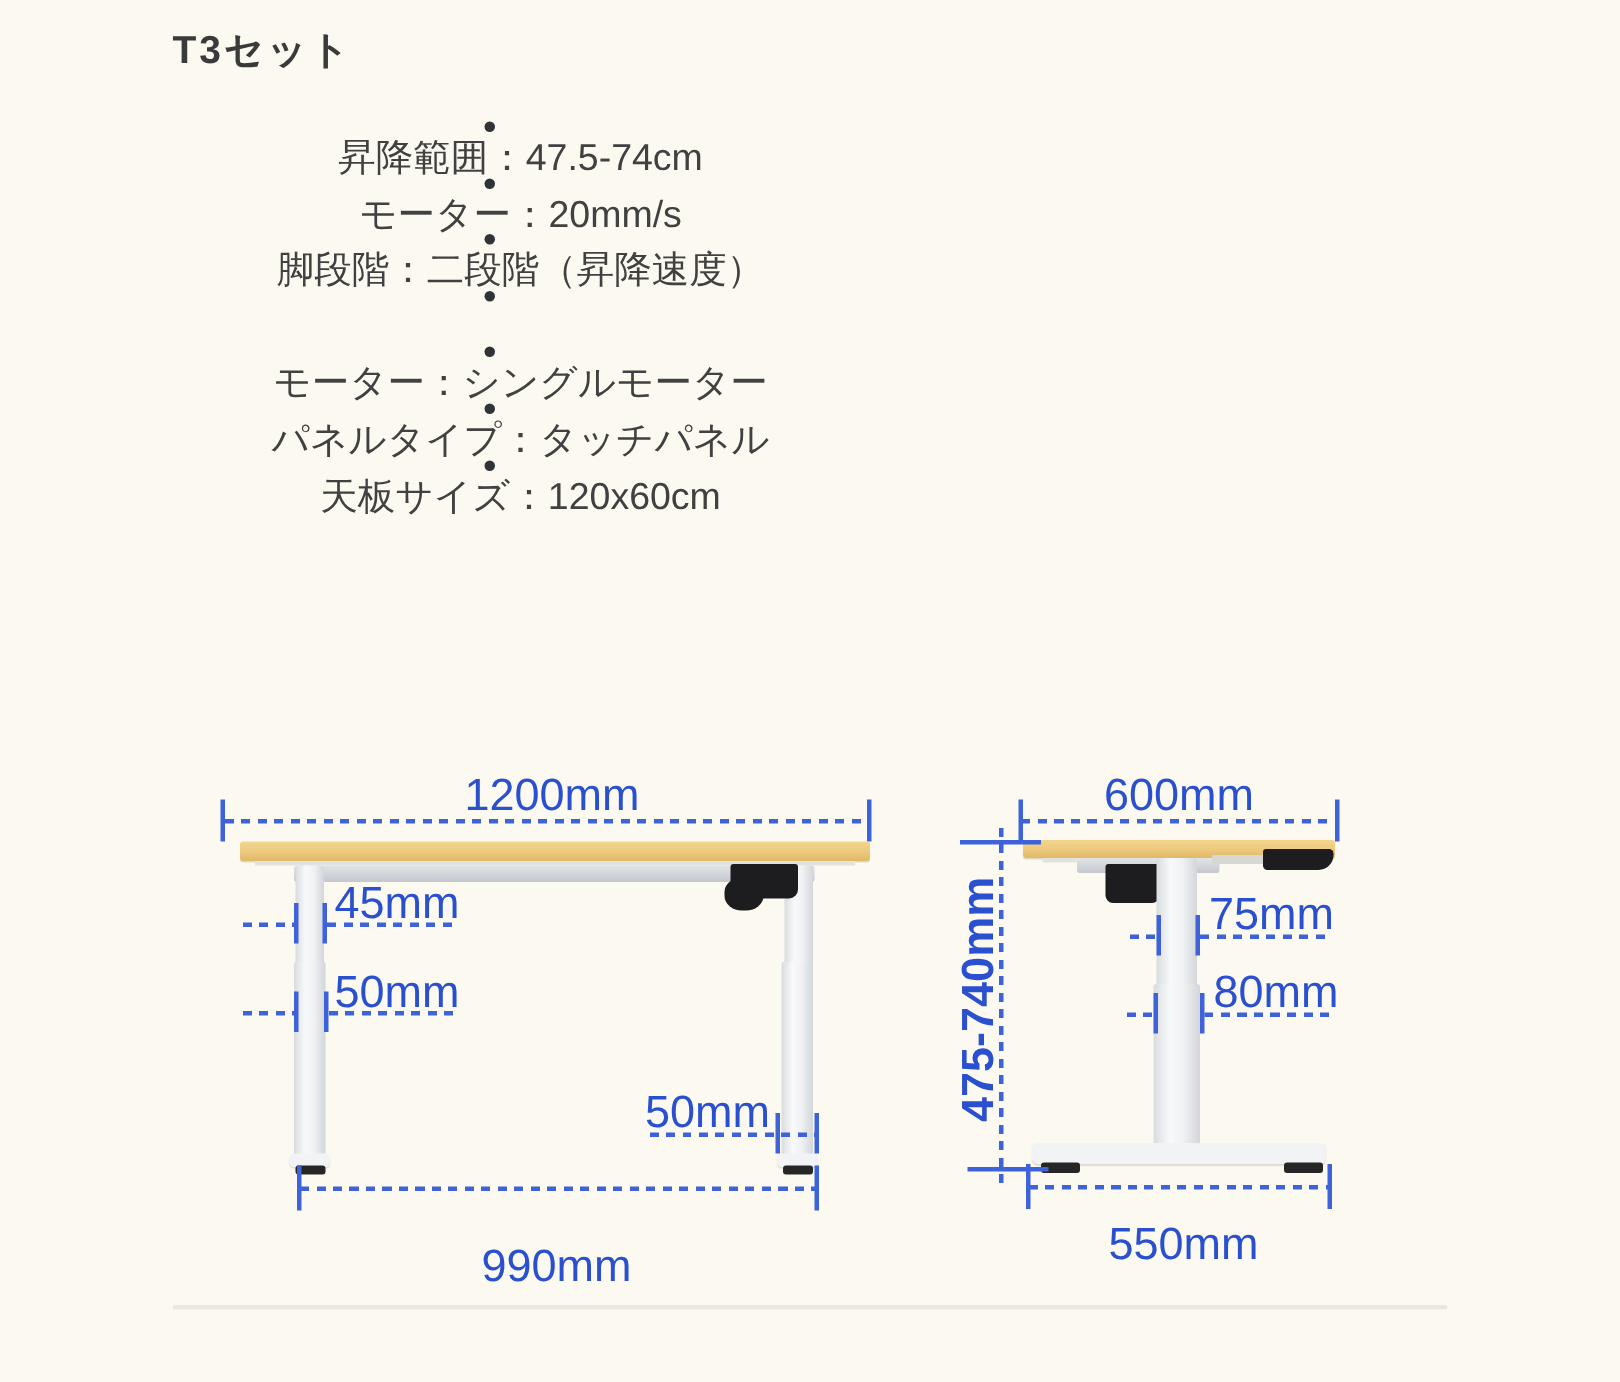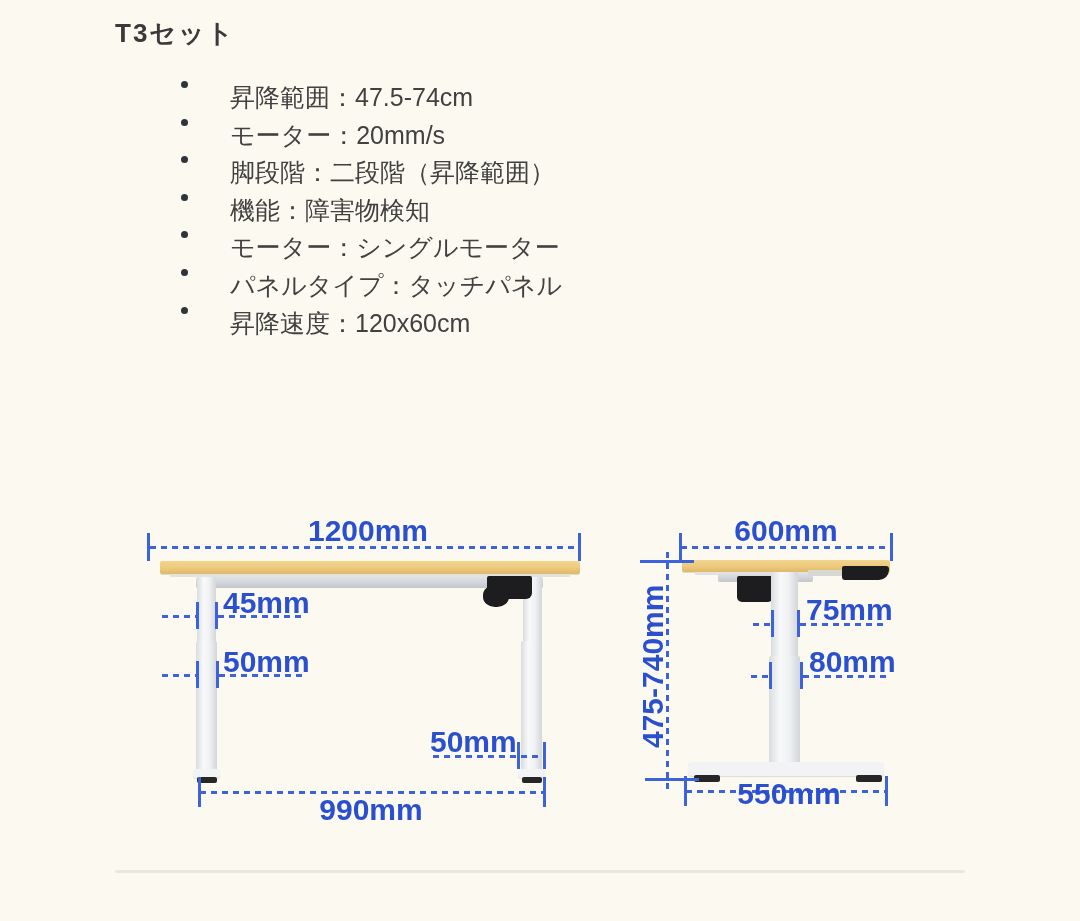--- a/index.html
+++ b/index.html
@@ -13,36 +13,36 @@
     --dimtext:#2B50CF;
   }
   .abs { position:absolute; }
   .title {
     position:absolute; left:115px; top:16px;
     font-size:26px; font-weight:700; color:#3A3A3A; letter-spacing:2px;
   }
   .specs {
     position:absolute; left:181px; top:81px; list-style:none;
   }
-  .specs li { height:37.6px; display:flex; align-items:flex-start; }
+  .specs li { height:37.6px; display:flex; align-items:center;flex-direction:column; }
   .dot {
     width:7px; height:7px; border-radius:50%; background:#2F3437;
     margin-right:42px; flex:0 0 auto;
   }
   .spec-text { font-size:25px; color:#414141; white-space:nowrap; }
 
   
   .hdash { position:absolute; height:3px;
     background-image:repeating-linear-gradient(90deg,var(--dash) 0 6px,transparent 6px 11px); }
   .vdash { position:absolute; width:3px;
     background-image:repeating-linear-gradient(180deg,var(--dash) 0 6px,transparent 6px 11px); }
   .htick { position:absolute; width:3px; background:var(--dash); }
   .vtick { position:absolute; height:3px; background:var(--dash); }
   .dim {
-    position:absolute; font-size:30px; font-weight:700; color:var(--dimtext);
+    position:absolute; font-size:30px; font-weight:400; color:var(--dimtext);
     line-height:28px; white-space:nowrap;
   }
   .dimc { transform:translateX(-50%); }
   .dim-vert {
     position:absolute; font-size:30px; font-weight:700; color:var(--dimtext);
     writing-mode:vertical-rl; transform:rotate(180deg);
     text-align:center; line-height:30px; white-space:nowrap;
   }
 
   
@@ -71,37 +71,36 @@
   <li>
       <span class="dot"></span>
       <span class="spec-text">昇降範囲：47.5-74cm</span>
     </li>
   <li>
       <span class="dot"></span>
       <span class="spec-text">モーター：20mm/s</span>
     </li>
   <li>
       <span class="dot"></span>
-      <span class="spec-text">脚段階：二段階（昇降範囲）</span>
+      <span class="spec-text">脚段階：二段階（昇降速度）</span>
     </li>
   <li>
       <span class="dot"></span>
-      <span class="spec-text">機能：障害物検知</span>
     </li>
   <li>
       <span class="dot"></span>
       <span class="spec-text">モーター：シングルモーター</span>
     </li>
   <li>
       <span class="dot"></span>
       <span class="spec-text">パネルタイプ：タッチパネル</span>
     </li>
   <li>
       <span class="dot"></span>
-      <span class="spec-text">昇降速度：120x60cm</span>
+      <span class="spec-text">天板サイズ：120x60cm</span>
     </li>
 </ul>
 
 <div>
 
   <span class="dim dimc" style="left:368px; top:517px;">1200mm</span>
   <div class="hdash" style="left:150px; top:546px; width:430px;"></div>
   <div class="htick" style="left:147px; top:533px; height:28px;"></div>
   <div class="htick" style="left:578px; top:533px; height:28px;"></div>
 
@@ -135,21 +134,21 @@
   <span class="dim" style="left:223px; top:648px;">50mm</span>
 
   <span class="dim" style="left:430px; top:728px; width:80px; text-align:right;">50mm</span>
   <div class="hdash" style="left:433px; top:755px; width:113px;"></div>
   <div class="htick" style="left:517px; top:742px; height:27px;"></div>
   <div class="htick" style="left:543px; top:742px; height:27px;"></div>
 
   <div class="hdash" style="left:200px; top:791px; width:344px;"></div>
   <div class="htick" style="left:198px; top:777px; height:30px;"></div>
   <div class="htick" style="left:543px; top:777px; height:30px;"></div>
-  <span class="dim dimc" style="left:371px; top:796px;">990mm</span>
+  <span class="dim dimc" style="left:371px; top:831px;">990mm</span>
 </div>
 
 <div>
 
   <span class="dim dimc" style="left:786px; top:517px;">600mm</span>
   <div class="hdash" style="left:681px; top:546px; width:210px;"></div>
   <div class="htick" style="left:679px; top:533px; height:28px;"></div>
   <div class="htick" style="left:890px; top:533px; height:28px;"></div>
 
   <div class="abs wood" style="left:682px; top:560px; width:208px; height:12px;"></div>
@@ -179,16 +178,16 @@
   <span class="dim" style="left:809px; top:648px;">80mm</span>
 
   <div class="vdash" style="left:666px; top:552px; height:238px;"></div>
   <div class="vtick" style="left:640px; top:560px; width:54px;"></div>
   <div class="vtick" style="left:645px; top:778px; width:54px;"></div>
   <span class="dim-vert" style="left:638px; top:590px; width:32px; height:158px;">475-740mm</span>
 
   <div class="hdash" style="left:686px; top:790px; width:200px;"></div>
   <div class="htick" style="left:684px; top:776px; height:30px;"></div>
   <div class="htick" style="left:885px; top:776px; height:30px;"></div>
-  <span class="dim dimc" style="left:789px; top:780px;">550mm</span>
+  <span class="dim dimc" style="left:789px; top:816px;">550mm</span>
 </div>
 
 <div class="abs separator" style="left:115px; top:870px; width:850px; height:3px;"></div>
 
 </body></html>

